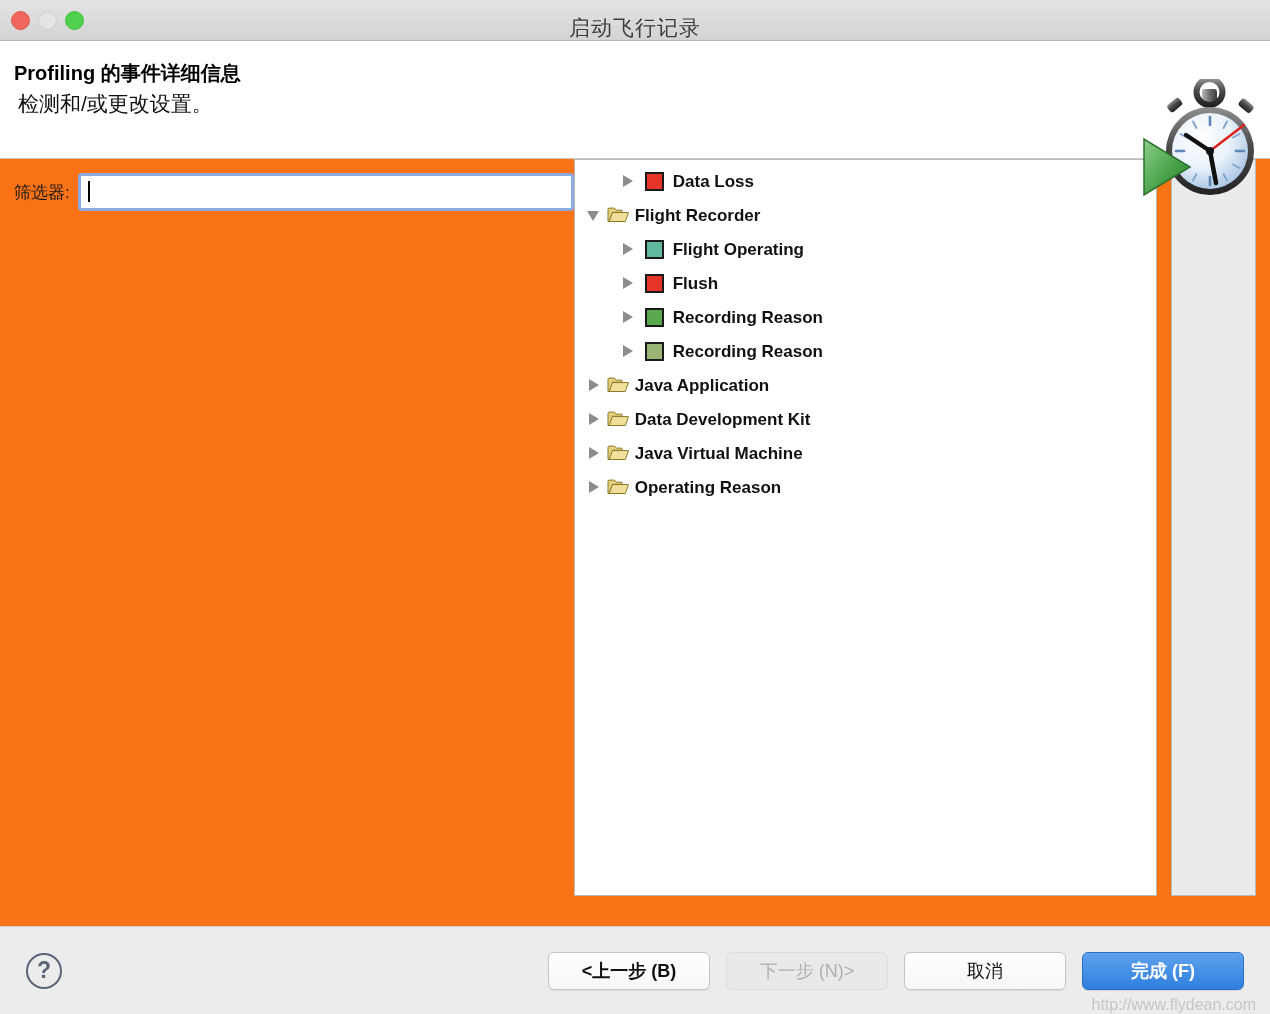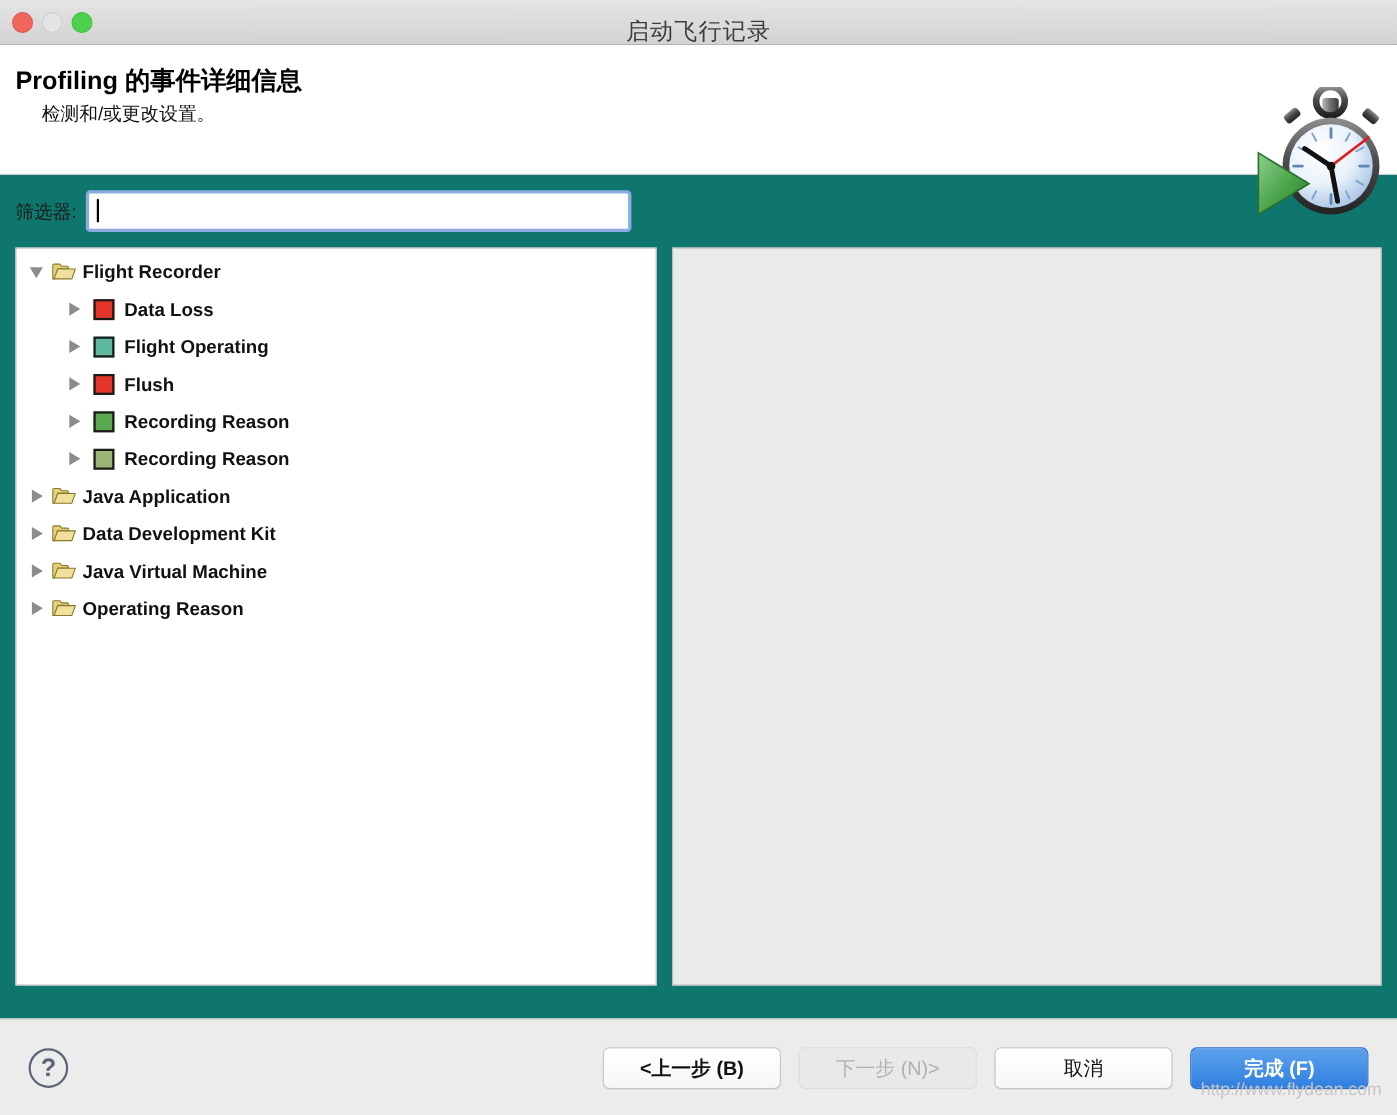--- a/index.html
+++ b/index.html
@@ -66,48 +66,48 @@
   
   .header {
     flex: 0 0 118px;
     background: #ffffff;
     border-bottom: 1px solid #c8c8c8;
     position: relative;
     padding: 18px 0 0 14px;
     box-sizing: border-box;
   }
   .header-title {
-    font-size: 23px;
+    font-size: 20px;
     font-weight: bold;
     color: #000;
     line-height: 28px;
   }
   .header-sub {
-    font-size: 17px;
+    font-size: 21px;
     color: #111;
     line-height: 26px;
     margin-top: 4px;
-    margin-left: 24px;
+    margin-left: 4px;
   }
   .header-icon {
     position: absolute;
     right: 8px;
     top: 38px;
     width: 124px;
     height: 118px;
   }
 
   
   .content {
     flex: 1 1 auto;
-    background: #0f766e;
+    background: #f97316;
     padding: 0 14px;
     box-sizing: border-box;
     display: flex;
-    flex-direction: column;
+    flex-direction: row;
   }
 
   .filter-row {
     height: 66px;
     flex: 0 0 66px;
     display: flex;
     align-items: center;
     gap: 8px;
   }
   .filter-label {
@@ -292,21 +292,21 @@
     box-shadow: 0 1px 0 rgba(0,0,0,0.10);
   }
   .btn.back { font-weight: bold; min-width: 162px; }
   .btn.next { min-width: 162px; }
   .btn.cancel { min-width: 162px; }
   .btn.finish { min-width: 162px; }
 
   .watermark {
     position: absolute;
     right: 14px;
-    bottom: 14px;
+    bottom: 0;
     font-size: 16px;
     color: #c6c6c6;
     user-select: none;
   }
 </style>
 </head>
 <body>
 
 <div id="window">
 
@@ -392,32 +392,32 @@
       <div class="filter-label">筛选器:</div>
       <div class="filter-field-wrap">
         <div class="caret"></div>
         <input class="filter-input" type="text" placeholder="" style="">
       </div>
     </div>
 
     <div class="panes">
       <div class="tree-pane">
         <div id="tree-host">
+            <div class="tree-node child">
+              <span class="twisty collapsed"></span>
+              <span class="swatch" style="background: rgb(229, 52, 42);"></span>
+              <span class="node-label">Data Loss</span>
+            </div>
             <div class="tree-node">
               <span class="twisty expanded"></span>
               <span class="folder-icon"><svg viewBox="0 0 22 18" xmlns="http://www.w3.org/2000/svg">
                   <path d="M1 15.5V3.2c0-.6.5-1.1 1.1-1.1h5.3l1.8 2h4.9c.6 0 1.1.5 1.1 1.1v1.1H5.6L2.6 15.5z" fill="#e7d07a" stroke="#8a7a2e" stroke-width="1"></path>
                   <path d="M5.4 6.6h16.1l-3.2 8.9H2.2z" fill="#f0e09c" stroke="#8a7a2e" stroke-width="1"></path>
                 </svg></span>
               <span class="node-label">Flight Recorder</span>
-            </div>
-            <div class="tree-node child">
-              <span class="twisty collapsed"></span>
-              <span class="swatch" style="background: rgb(229, 52, 42);"></span>
-              <span class="node-label">Data Loss</span>
             </div>
             <div class="tree-node child">
               <span class="twisty collapsed"></span>
               <span class="swatch" style="background: rgb(94, 185, 159);"></span>
               <span class="node-label">Flight Operating</span>
             </div>
             <div class="tree-node child">
               <span class="twisty collapsed"></span>
               <span class="swatch" style="background: rgb(229, 52, 42);"></span>
               <span class="node-label">Flush</span>

